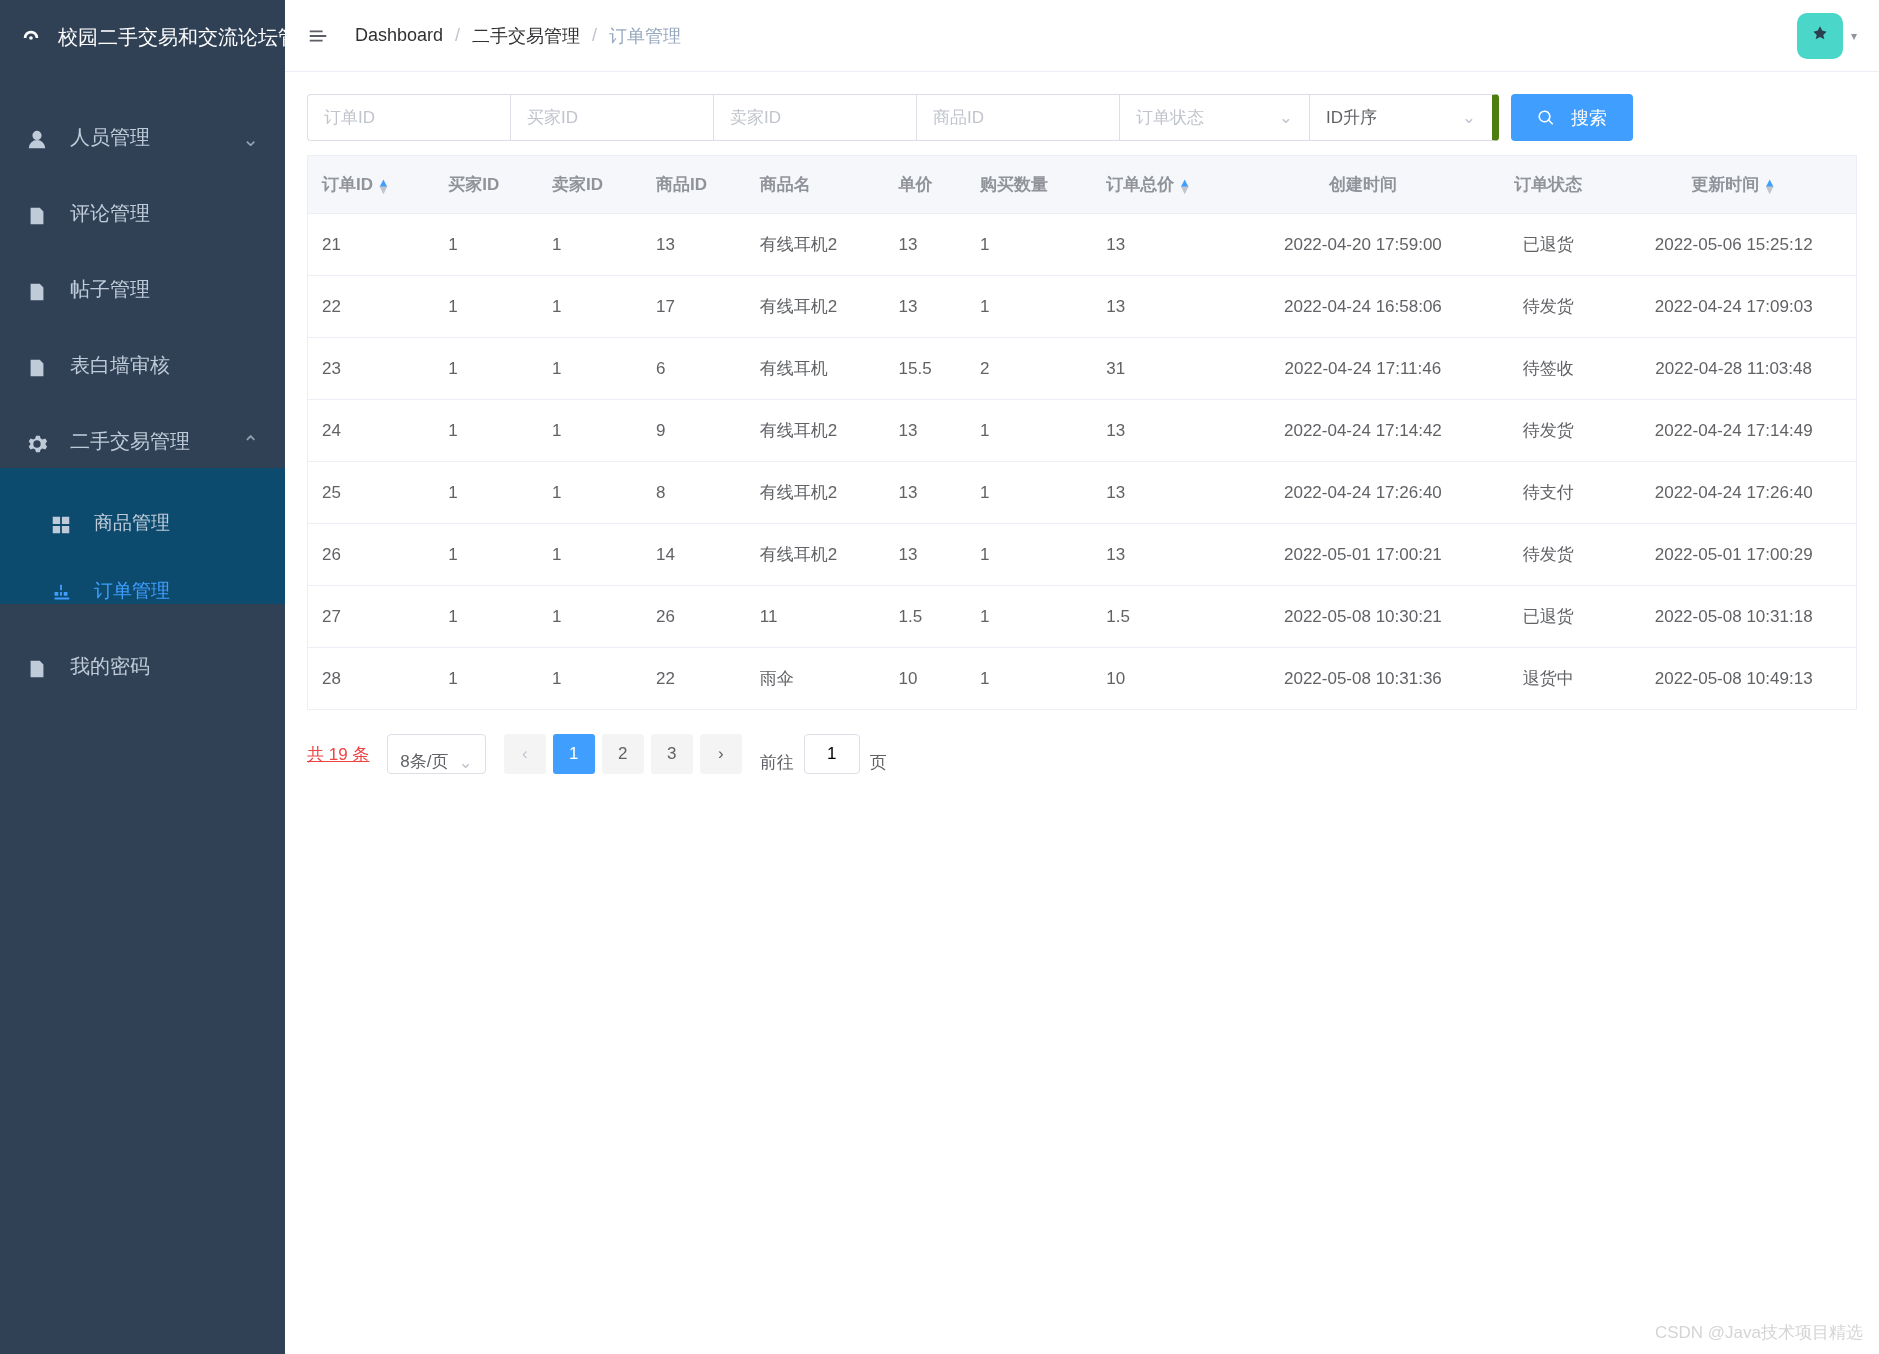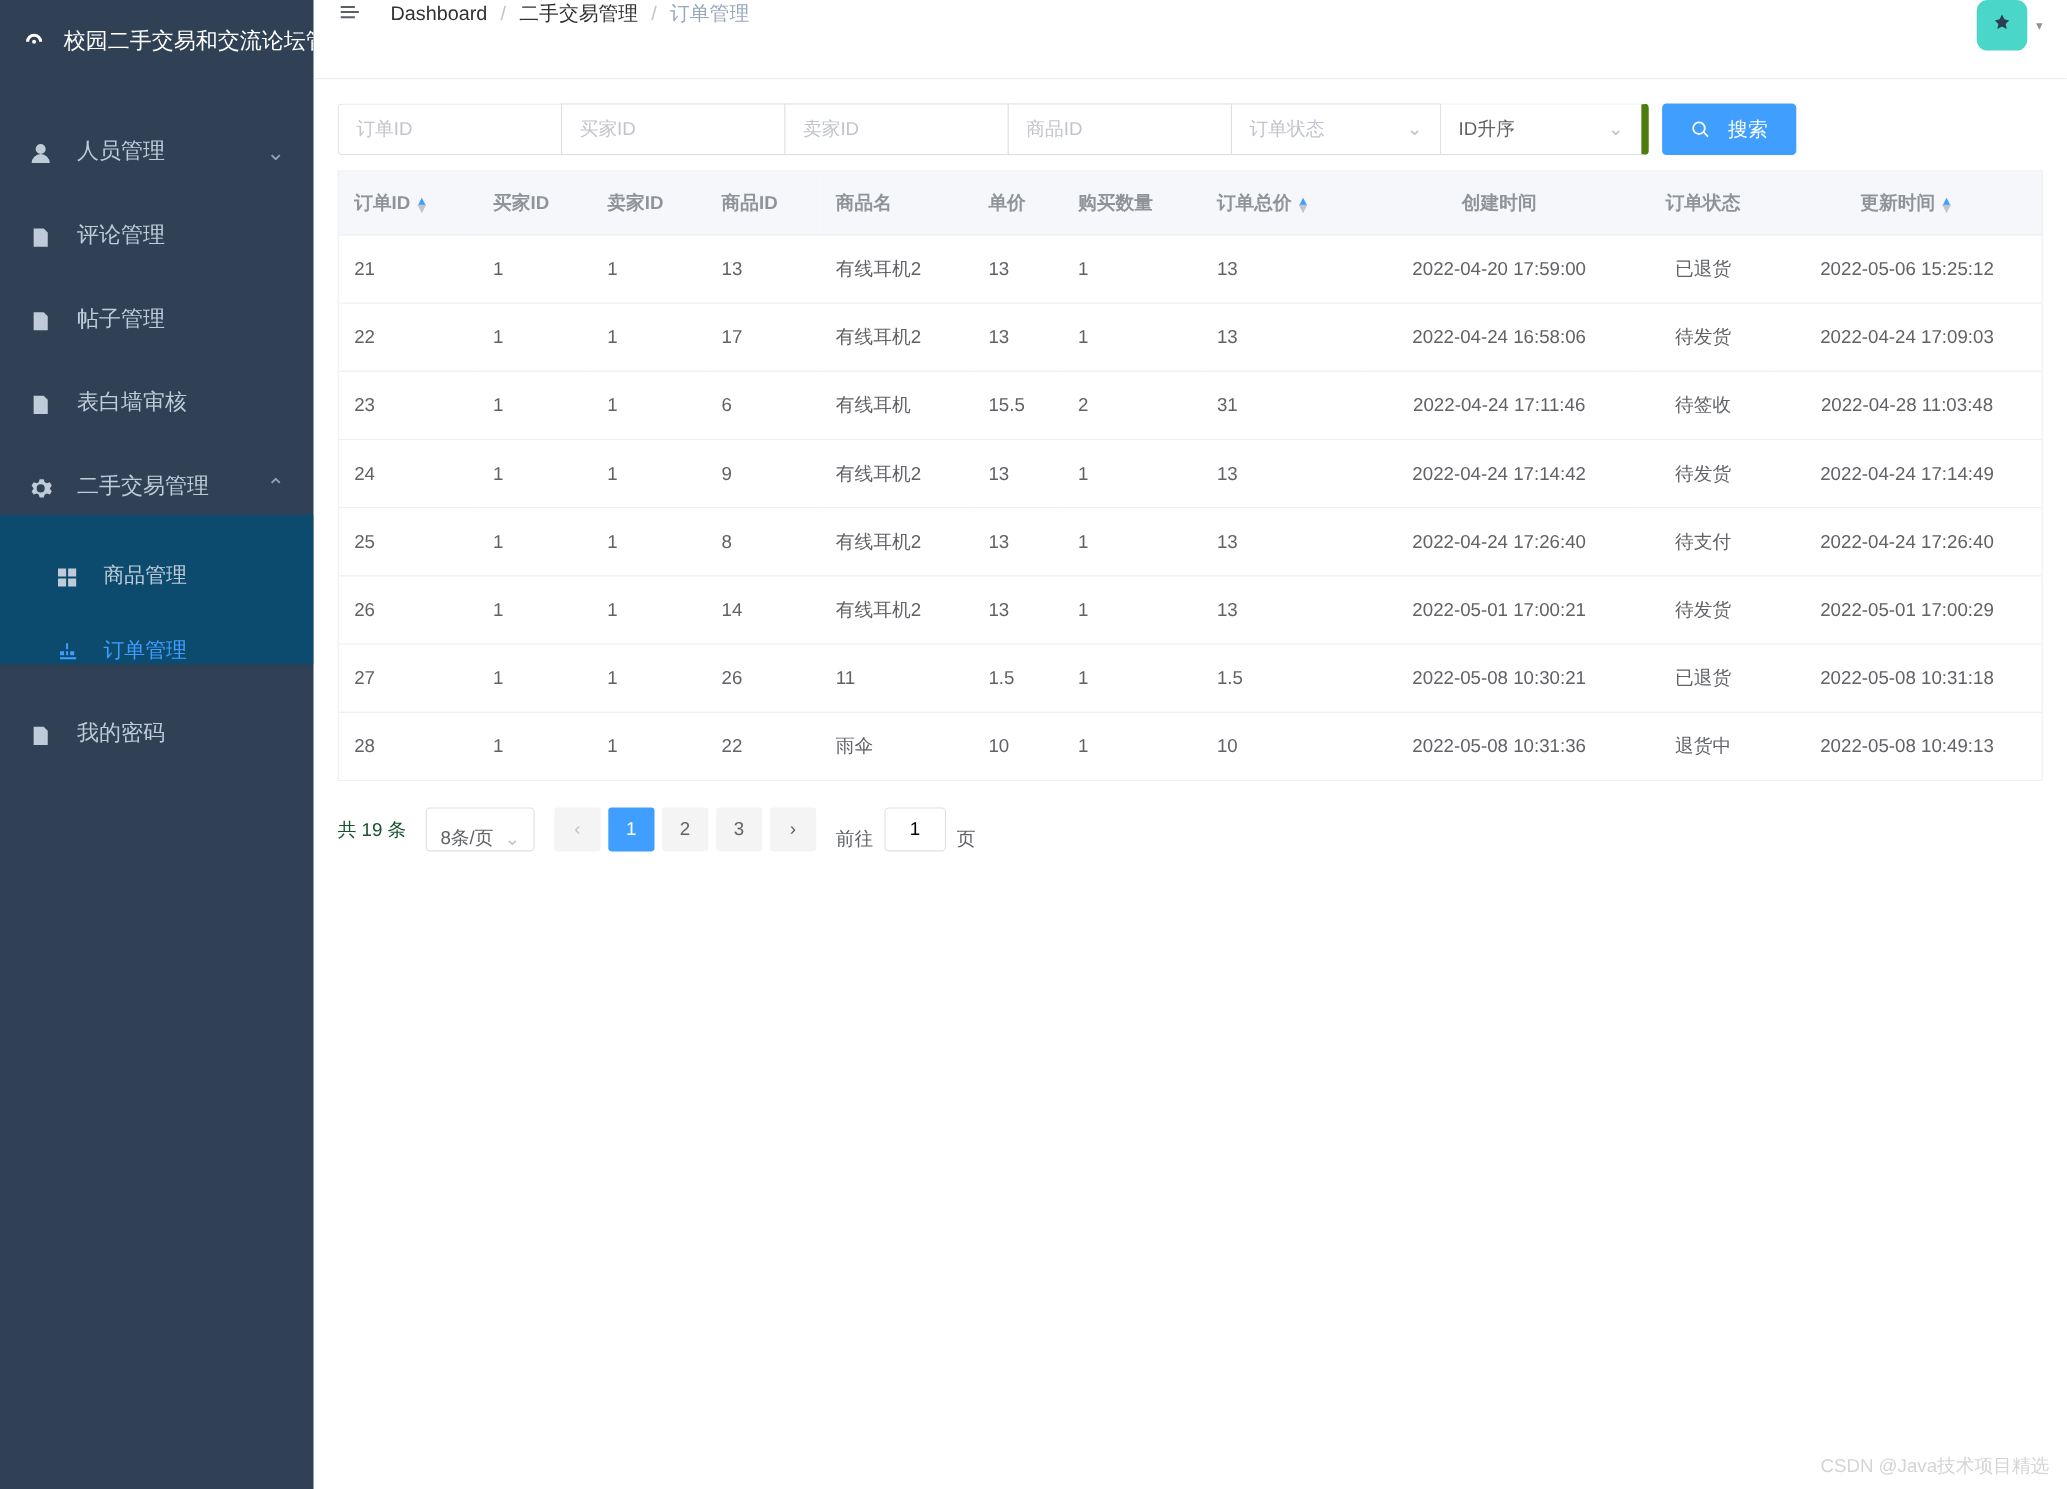--- a/index.html
+++ b/index.html
@@ -12,21 +12,21 @@
 .menu-item { height: 76px; display: flex; align-items: flex-end; padding: 0 26px; gap: 22px; cursor: pointer; font-size: 20px; position: relative; }
 .menu-item.has-sub .arrow { margin-left: auto; opacity: .7; }
 .submenu { background: #0c4a6e; margin-top: 13px; }
 .submenu .menu-item { padding-left: 50px; font-size: 19px; height: 68px; }
 .submenu .menu-item.active { color: #409eff; }
 .icon { width: 22px; height: 22px; display: inline-flex; align-items: center; justify-content: center; flex-shrink: 0; }
 .icon svg { width: 100%; height: 100%; fill: currentColor; }
 
 
 .main { flex: 1; display: flex; flex-direction: column; overflow: hidden; }
-.header { height: 72px; border-bottom: 1px solid #ebeef5; display: flex; align-items: flex-start; padding: 0 22px; gap: 26px; }
+.header { height: 72px; border-bottom: 1px solid #ebeef5; display: flex; align-items: center; padding: 0 22px; gap: 26px; }
 .hamburger { cursor: pointer; color: #5a5e66; }
 .breadcrumb { display: flex; align-items: center; font-size: 18px; color: #303133; gap: 12px; }
 .breadcrumb .sep { color: #c0c4cc; }
 .breadcrumb .muted { color: #97a8be; }
 .header-right { margin-left: auto; display: flex; align-items: center; gap: 8px; }
 .avatar { width: 46px; height: 46px; border-radius: 10px; background: #4ad6c8; display: flex; align-items: center; justify-content: center; }
 .caret-down { color: #909399; font-size: 12px; }
 
 
 .content { padding: 22px; overflow: auto; flex: 1; }
@@ -44,21 +44,21 @@
 
 .el-table { width: 100%; border: 1px solid #ebeef5; border-collapse: collapse; font-size: 17px; }
 .el-table th { background: #f5f7fa; color: #909399; font-weight: 600; text-align: left; padding: 17px 14px; border-bottom: 1px solid #ebeef5; white-space: nowrap; }
 .el-table th .sort { color: #c0c4cc; font-size: 13px; margin-left: 4px; display: inline-flex; flex-direction: column; line-height: 7px; vertical-align: middle; }
 .el-table th .sort .up { color: #409eff; }
 .el-table td { padding: 19px 14px; border-bottom: 1px solid #ebeef5; color: #606266; white-space: nowrap; }
 .el-table th.center, .el-table td.center { text-align: center; }
 
 
 .pagination { display: flex; align-items: center; gap: 18px; margin-top: 24px; font-size: 17px; }
-.pag-total { color: #14532d; }
+.pag-total { color: #ef4444; text-decoration: underline; }
 .pag-size { height: 40px; border: 1px solid #dcdfe6; border-radius: 4px; padding: 0 12px; display: flex; align-items: flex-end; gap: 10px; cursor: pointer; }
 .pag-btns { display: flex; gap: 7px; }
 .pag-btn { min-width: 42px; height: 40px; background: #f4f4f5; border-radius: 3px; display: flex; align-items: center; justify-content: center; cursor: pointer; color: #606266; }
 .pag-btn.active { background: #409eff; color: #fff; }
 .pag-btn.disabled { color: #c0c4cc; cursor: not-allowed; }
 .pag-jump { display: flex; align-items: flex-end; gap: 10px; }
 .pag-jump input { width: 56px; height: 40px; border: 1px solid #dcdfe6; border-radius: 4px; text-align: center; font-size: 17px; outline: none; }
 
 .watermark { position: fixed; bottom: 10px; right: 16px; color: #b8b8b8; font-size: 17px; opacity: .6; }
 </style>

